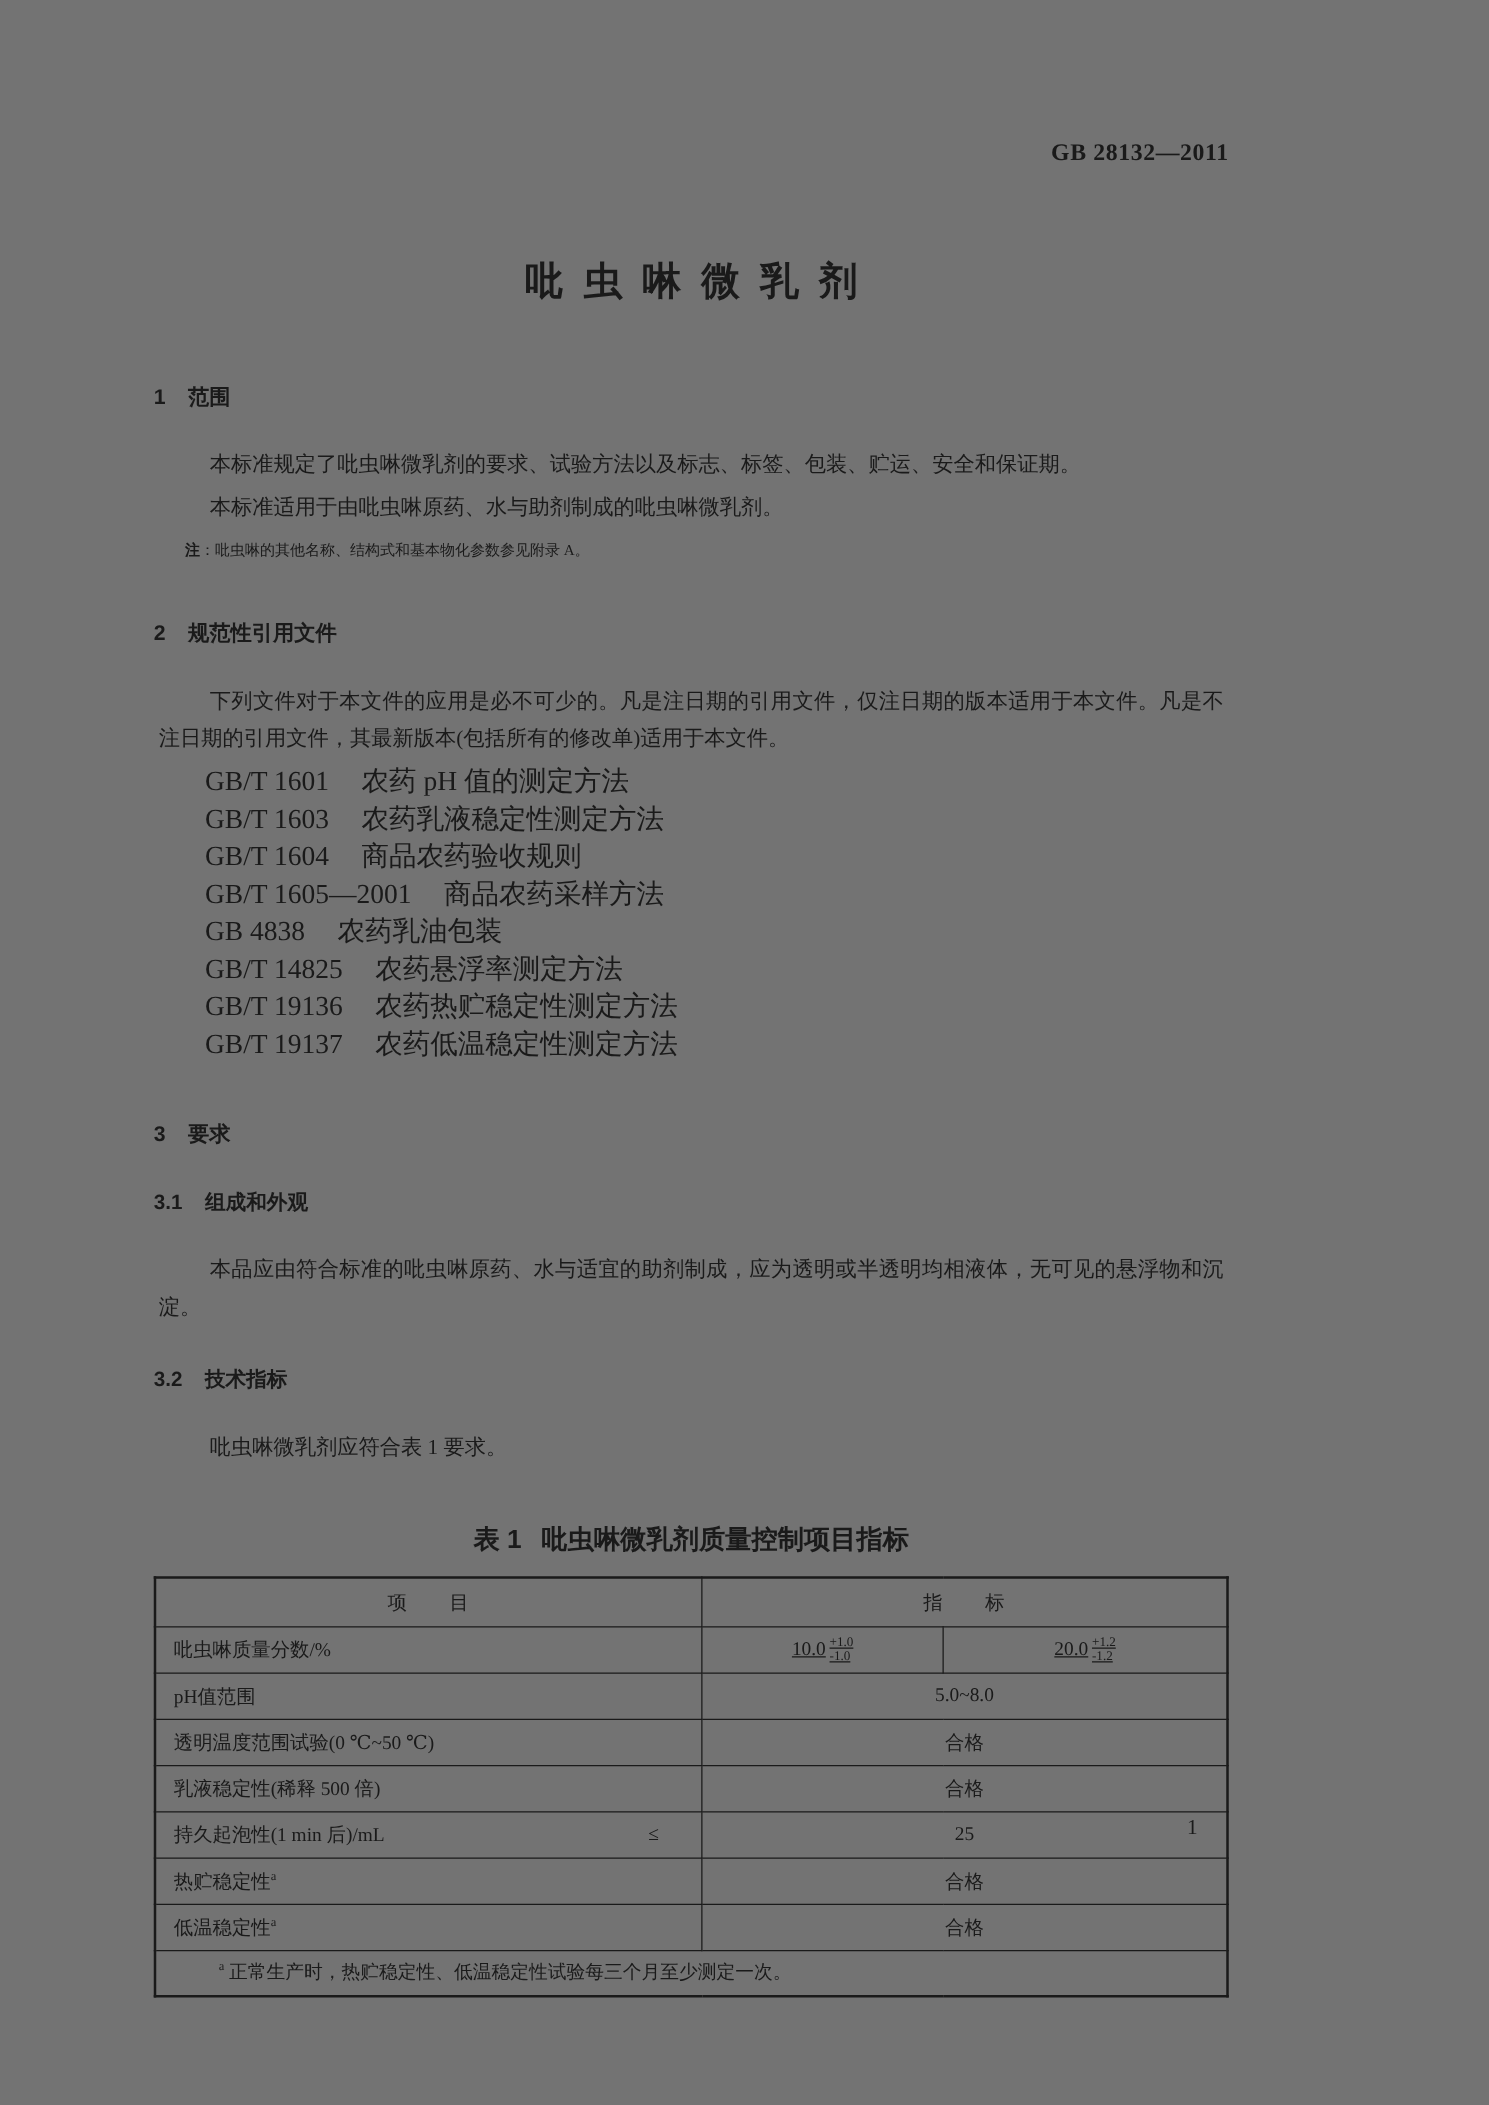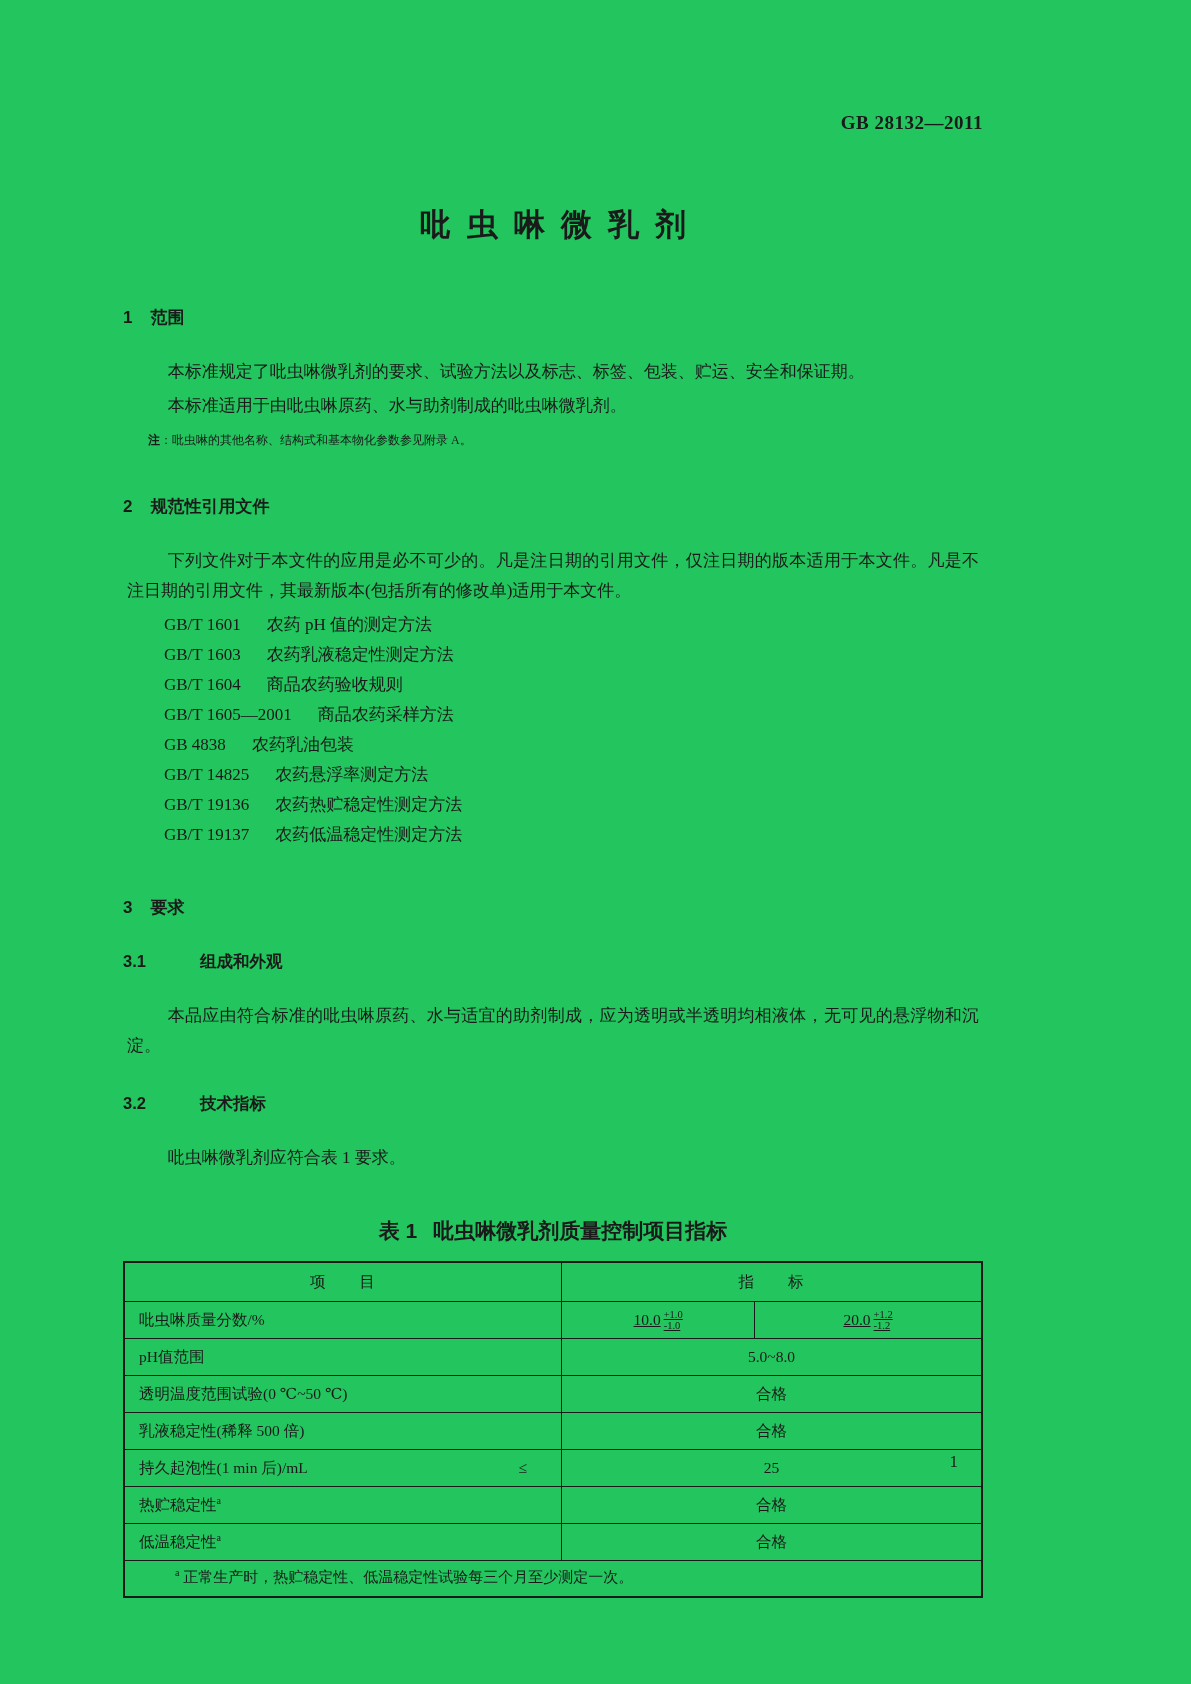--- a/index.html
+++ b/index.html
@@ -1,20 +1,20 @@
 <!DOCTYPE html>
 <html><head>
 <meta charset="utf-8">
 <style>
   html,body{margin:0;padding:0;background:#e8e8e8;}
   .page{
     position:relative;
     width:1191px;height:1684px;
     margin:0 auto;
-    background:#22c55e;
+    background:#737373;
     box-sizing:border-box;
     padding:112px 208px 0 123px;
     font-family:"Liberation Serif","DejaVu Serif",serif;
     color:#1a1a1a;
     overflow:hidden;
   }
   .doc-header{text-align:right;font-size:19px;font-weight:700;letter-spacing:0.5px;}
   .doc-title{
     margin-top:70px;text-align:center;
     font-family:"Liberation Sans","DejaVu Sans",sans-serif;
@@ -22,35 +22,35 @@
   }
   .sec-h{
     font-family:"Liberation Sans","DejaVu Sans",sans-serif;
     font-size:17px;font-weight:700;
     display:flex;align-items:baseline;
   }
   .sec-h .num{margin-right:18px;}
   .h-s1{margin-top:60px;}
   .h-s2{margin-top:42px;}
   .h-s3{margin-top:46px;}
-  .h-sub{margin-top:32px;font-size:16.5px;gap:36px;}
+  .h-sub{margin-top:32px;font-size:16.5px;}
   .para{
     font-size:17px;line-height:30px;
     text-align:justify;text-indent:2.4em;
     margin:4px;
   }
   .para.first{margin-top:28px;}
   .note{
     margin-top:6px;
     font-size:12px;line-height:26px;
     padding-left:25px;
   }
   .note .note-label{font-weight:700;font-family:"Liberation Sans","DejaVu Sans",sans-serif;}
   .refs{margin-top:4px;}
-  .ref-line{font-size:17px;line-height:30px;padding-left:41px;}
+  .ref-line{font-size:22px;line-height:30px;padding-left:41px;}
   .ref-line .code{margin-right:26px;}
   .tbl-caption{
     margin-top:44px;text-align:center;
     font-family:"Liberation Sans","DejaVu Sans",sans-serif;
     font-size:21px;font-weight:700;
   }
   .tbl-caption .cap-label{margin-right:16px;}
   table.spec-table{
     margin-top:16px;width:100%;
     border-collapse:collapse;

